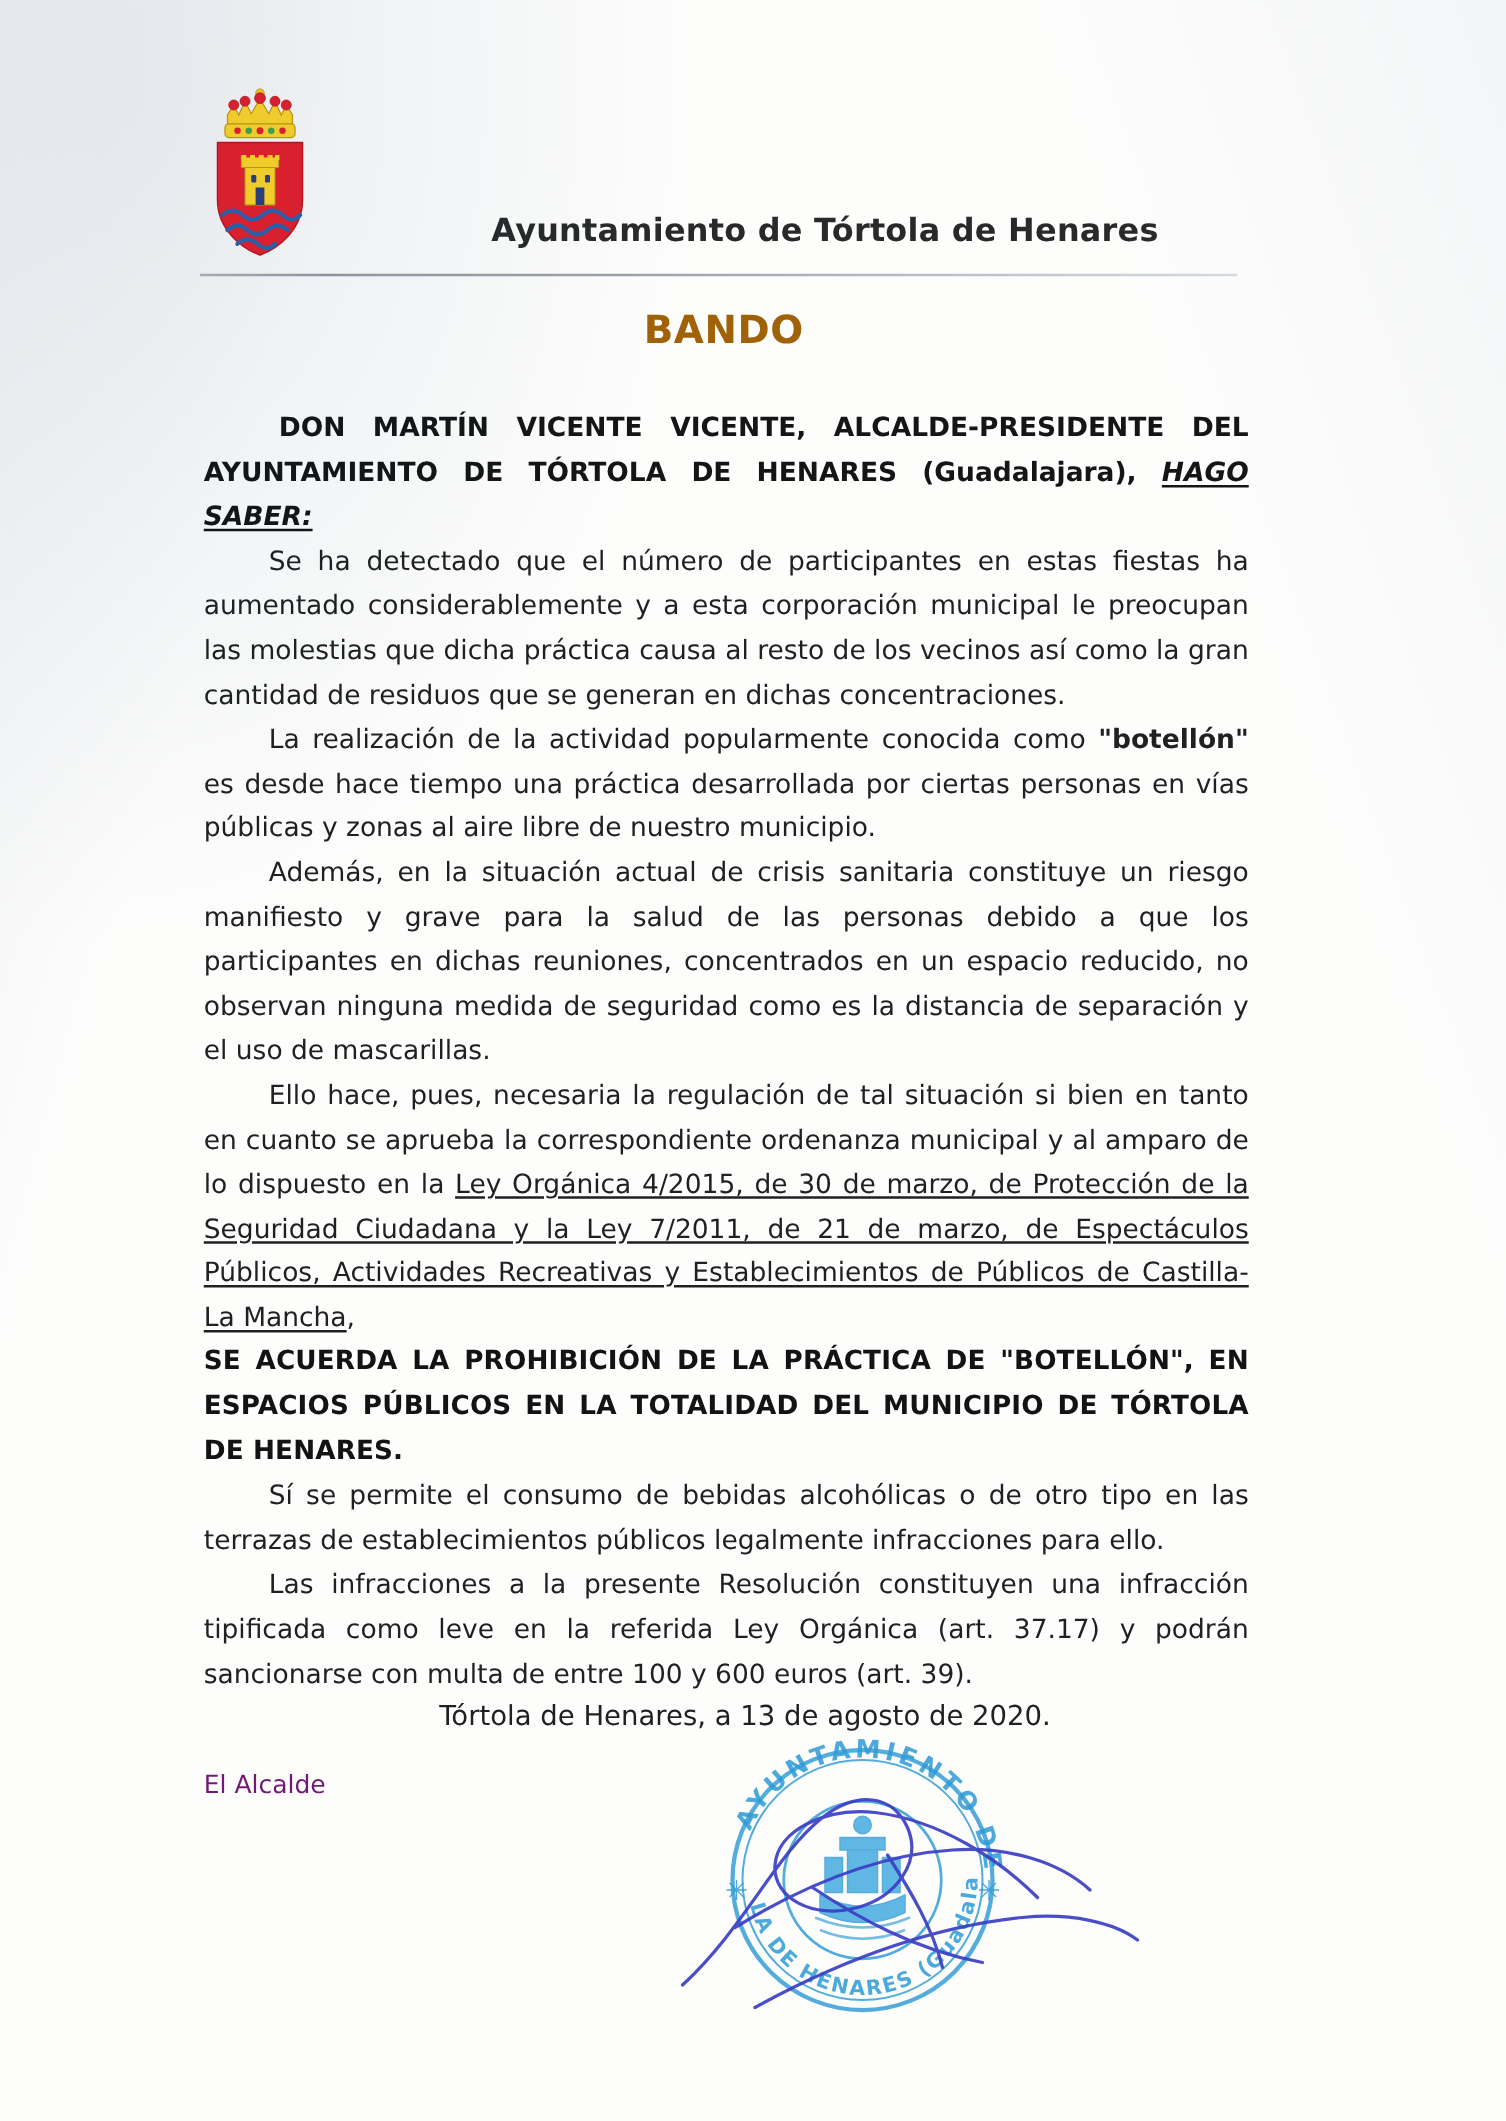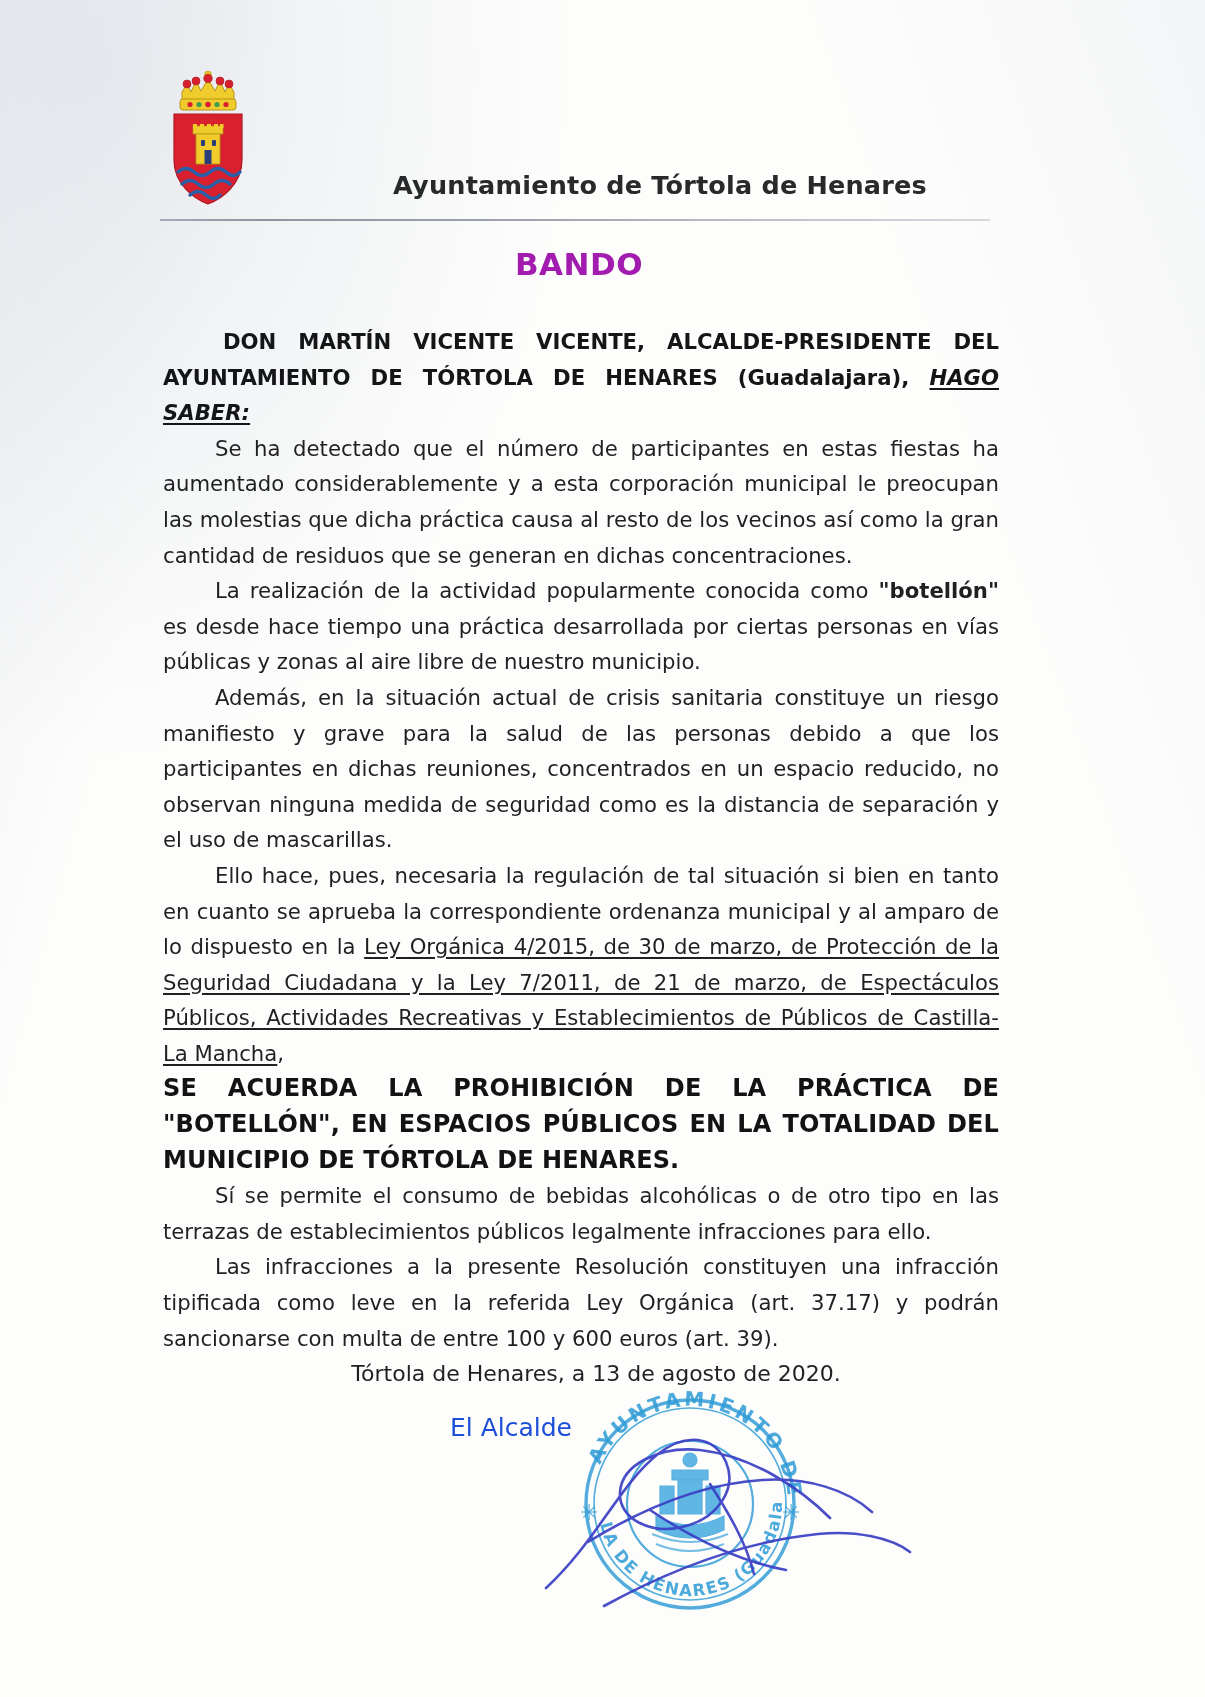--- a/index.html
+++ b/index.html
@@ -72,21 +72,21 @@
 
   
   .doc-title {
     position: absolute;
     left: 160px;
     top: 246px;
     width: 838px;
     text-align: center;
     font-size: 31px;
     font-weight: bold;
-    color: #a21caf;
+    color: #a16207;
     letter-spacing: 0.5px;
   }
 
   .body-block {
     position: absolute;
     left: 163px;
     top: 324px;
     width: 836px;
     color: #1b1c1e;
   }
@@ -116,41 +116,41 @@
   .u { text-decoration: underline; text-underline-offset: 2.5px; }
   .bui {
     font-weight: bold;
     font-style: italic;
     text-decoration: underline;
     text-underline-offset: 2.5px;
   }
   p.decree {
     margin: 0;
     text-align: justify;
-    font-size: 24px;
+    font-size: 21px;
     line-height: 35.6px;
     font-weight: bold;
     color: #121315;
     letter-spacing: 0.1px;
   }
 
   .datum {
     margin: 0;
     font-size: 22px;
     line-height: 35.6px;
     text-align: center;
     color: #1f2022;
     padding-left: 30px;
   }
   .signoff {
     margin: 0;
-    font-size: 25px;
-    line-height: 35.6px;
-    color: #1d4ed8;
-    text-align: center;
+    font-size: 20px;
+    line-height: 35.6px;
+    color: #701a75;
+    text-align: left;
     padding-right: 140px;
     padding-top: 18px;
   }
 
   
   .stamp-area {
     position: absolute;
     left: 500px;
     top: 1352px;
     width: 420px;

